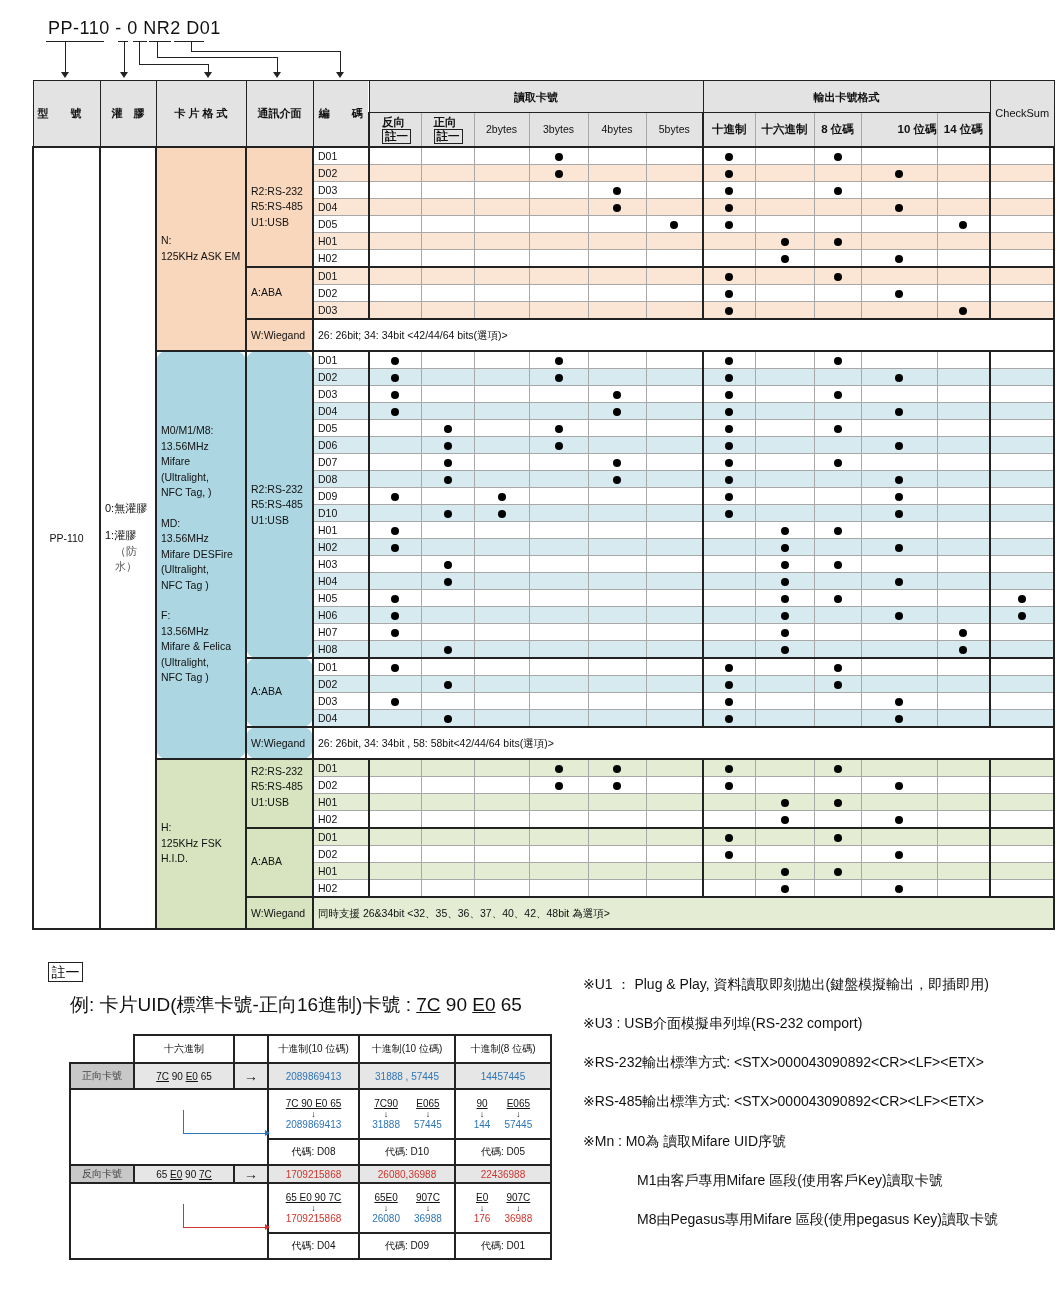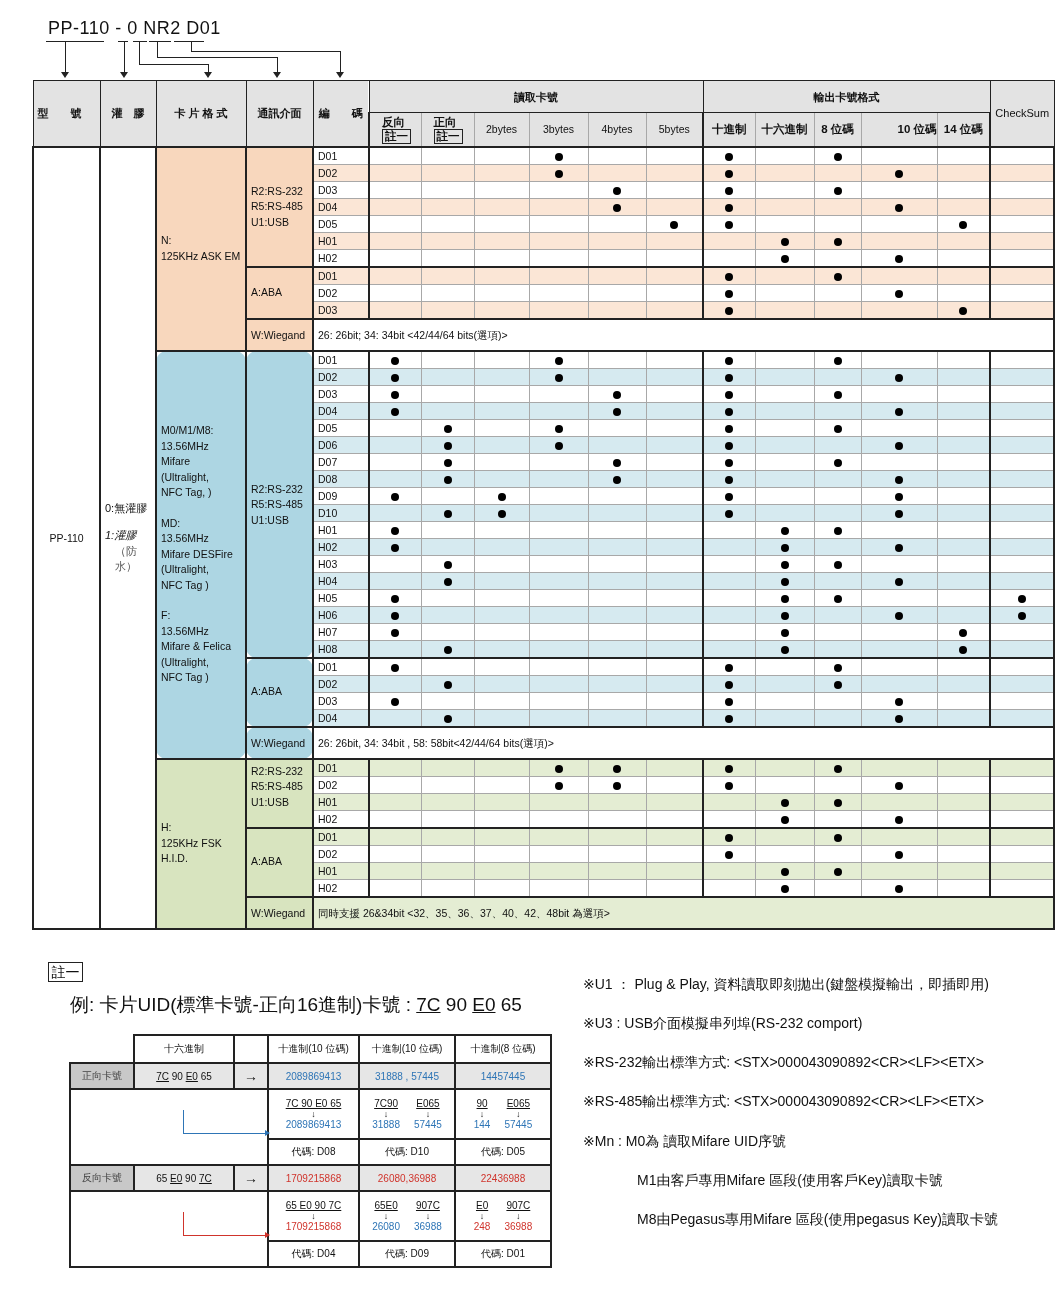--- a/index.html
+++ b/index.html
@@ -117,21 +117,21 @@
         <td class="hd2" style="font-weight: bold; font-size: 11.5px;">8 位碼</td>
         <td class="hd2" style="font-weight: bold; font-size: 11.5px; padding-left: 36px;">10 位碼</td>
         <td class="hd2 thick-r" style="font-weight: bold; font-size: 11.5px;">14 位碼</td>
       </tr>
   </thead>
   <tbody id="spec-body">
       <tr>
         <td rowspan="43" class="c bd">PP-110</td>
         <td rowspan="43" class="bd multiline" style="padding-left: 4px; font-size: 11px;">
           <div>0:無灌膠</div>
-          <div style="margin-top: 12px; font-style: italic;">1:灌膠</div>
+          <div style="margin-top: 12px;">1:灌膠</div>
           <div style="padding-left: 10px; color: rgb(85, 85, 85);">（防水）</div>
         </td>
         <td rowspan="11" class="n-bg bd multiline">
           <div>N:</div>
           <div>125KHz ASK EM</div>
         </td>
         <td rowspan="7" class="n-bg bd multiline" style="vertical-align: top; padding-top: 36px;">
           <div>R2:RS-232</div>
           <div>R5:RS-485</div>
           <div>U1:USB</div>
@@ -865,21 +865,21 @@
               <span class="blue">57445</span>
             </div>
           </div>
         </td>
   </tr>
   <tr style="height:26px">
     <td>代碼: D08</td>
     <td>代碼: D10</td>
     <td>代碼: D05</td>
   </tr>
-  <tr style="height:26px" class="g">
+  <tr style="height:18px" class="g">
     <td class="gg">反向卡號</td>
     <td id="rev-hex"><span>65</span> <span class="u">E0</span> <span>90</span> <span class="u">7C</span></td>
     <td style="font-size:14px;">→</td>
     <td class="red">1709215868</td>
     <td class="red">26080,36988</td>
     <td class="red">22436988</td>
   </tr>
   <tr style="height:50px">
     <td colspan="3" rowspan="2" style="position:relative;">
       <div style="position:absolute;left:112px;top:20px;width:1px;height:24px;background:#d0342c;"></div>
@@ -907,21 +907,21 @@
               <span class="darr">↓</span>
               <span class="blue">36988</span>
             </div>
           </div>
         </td>
     <td id="rev-b2">
           <div class="pair">
             <div class="stack">
               <span class="u">E0</span>
               <span class="darr">↓</span>
-              <span class="red">248</span>
+              <span class="red">176</span>
             </div>
             <div class="stack">
               <span class="u">907C</span>
               <span class="darr">↓</span>
               <span class="red">36988</span>
             </div>
           </div>
         </td>
   </tr>
   <tr style="height:26px">

